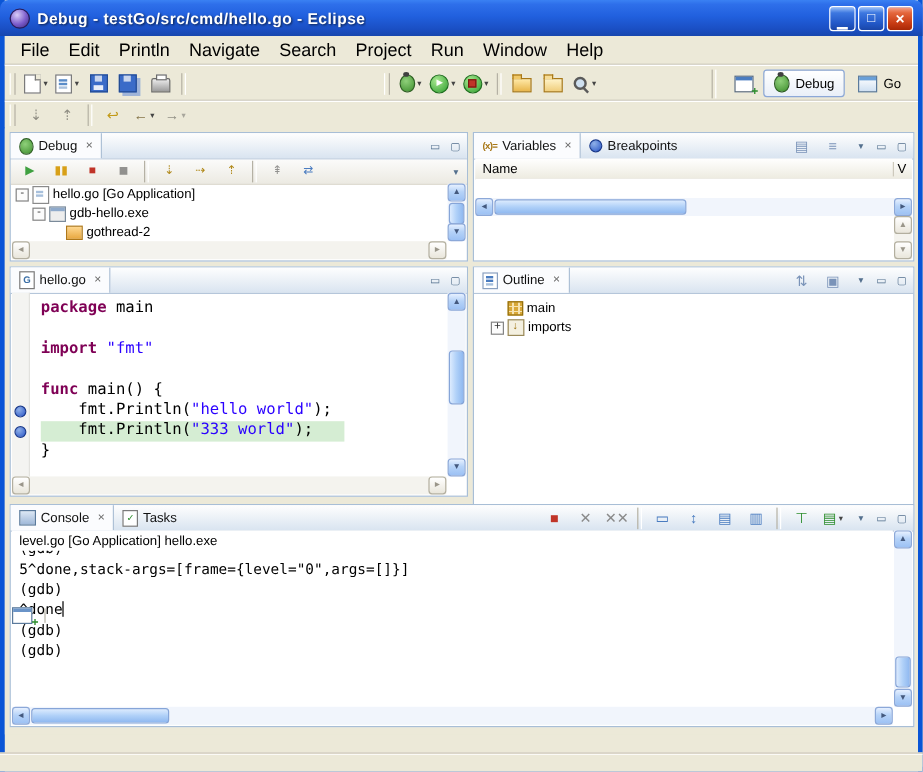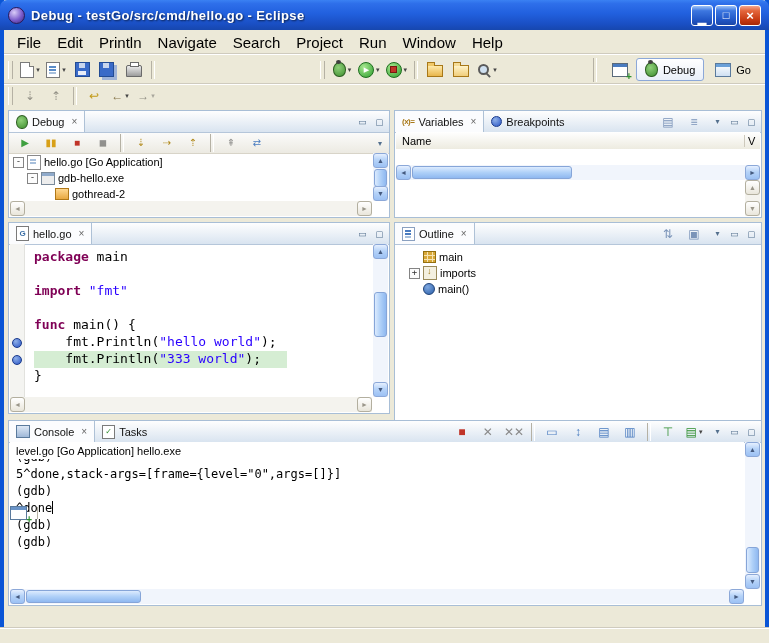--- a/index.html
+++ b/index.html
@@ -482,25 +482,20 @@
           <div class="tree-row" style="padding-left: 3px;">
             <span class="expander empty"></span>
             <span class="tree-icon tri-package"></span>
             <span class="tree-label">main</span>
           </div>
           <div class="tree-row" style="padding-left: 3px;">
             <span class="expander">+</span>
             <span class="tree-icon tri-imports"></span>
             <span class="tree-label">imports</span>
           </div>
-          <div class="tree-row" style="padding-left: 3px;">
-            <span class="expander empty"></span>
-            <span class="tree-icon tri-func"></span>
-            <span class="tree-label">main()</span>
-          </div>
         </div>
     </div>
 
     <div class="view" id="view-console" style="left:4px;top:313px;right:3px;height:186px;">
       <div class="view-titlebar">
         <span id="console-tabs" style="display:flex;align-items:stretch;">
             <span class="vtab active">
               <span class="tab-icon ti-console"></span>
               <span class="tab-label">Console</span>
               <span class="tab-close">×</span>

